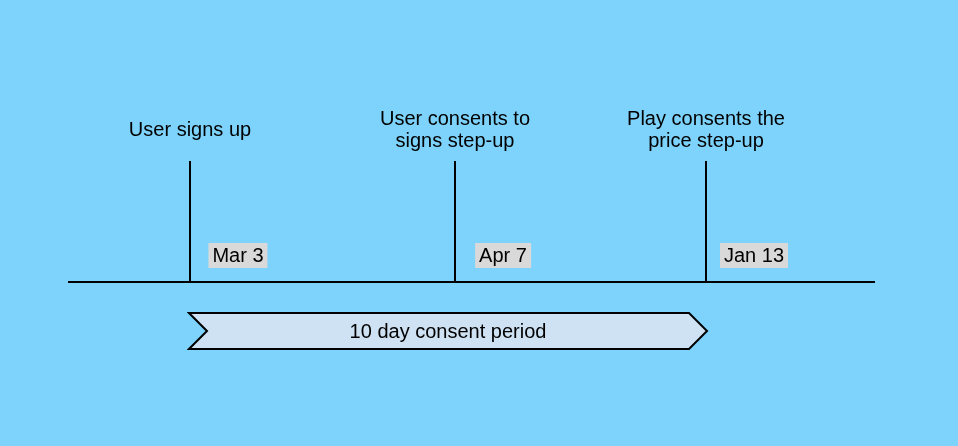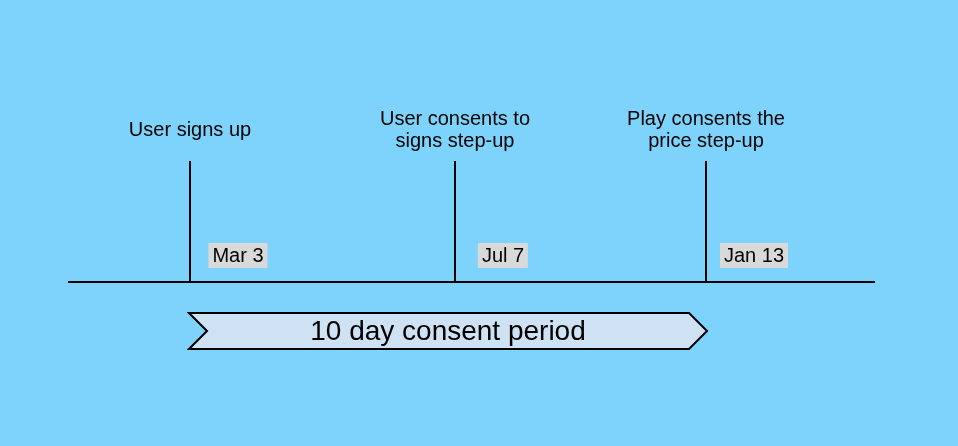--- a/index.html
+++ b/index.html
@@ -80,41 +80,41 @@
   }
   .banner-label {
     position: absolute;
     left: 0;
     top: 0;
     width: 100%;
     height: 100%;
     display: flex;
     align-items: center;
     justify-content: center;
-    font-size: 28px;
+    font-size: 20px;
   }
 </style>
 </head>
 <body>
 
 <div class="canvas">
 
   <div class="axis"></div>
 
   <div class="milestone" style="left:190px">
     <div class="m-title">User signs up</div>
     <div class="m-tick"></div>
     <div class="m-date">Mar 3</div>
   </div>
 
   <div class="milestone" style="left:455px">
     <div class="m-title">User consents to
 signs step-up</div>
     <div class="m-tick"></div>
-    <div class="m-date">Jul 7</div>
+    <div class="m-date">Apr 7</div>
   </div>
 
   <div class="milestone" style="left:706px">
     <div class="m-title">Play consents the
 price step-up</div>
     <div class="m-tick"></div>
     <div class="m-date">Jan 13</div>
   </div>
 
   <div class="banner">

